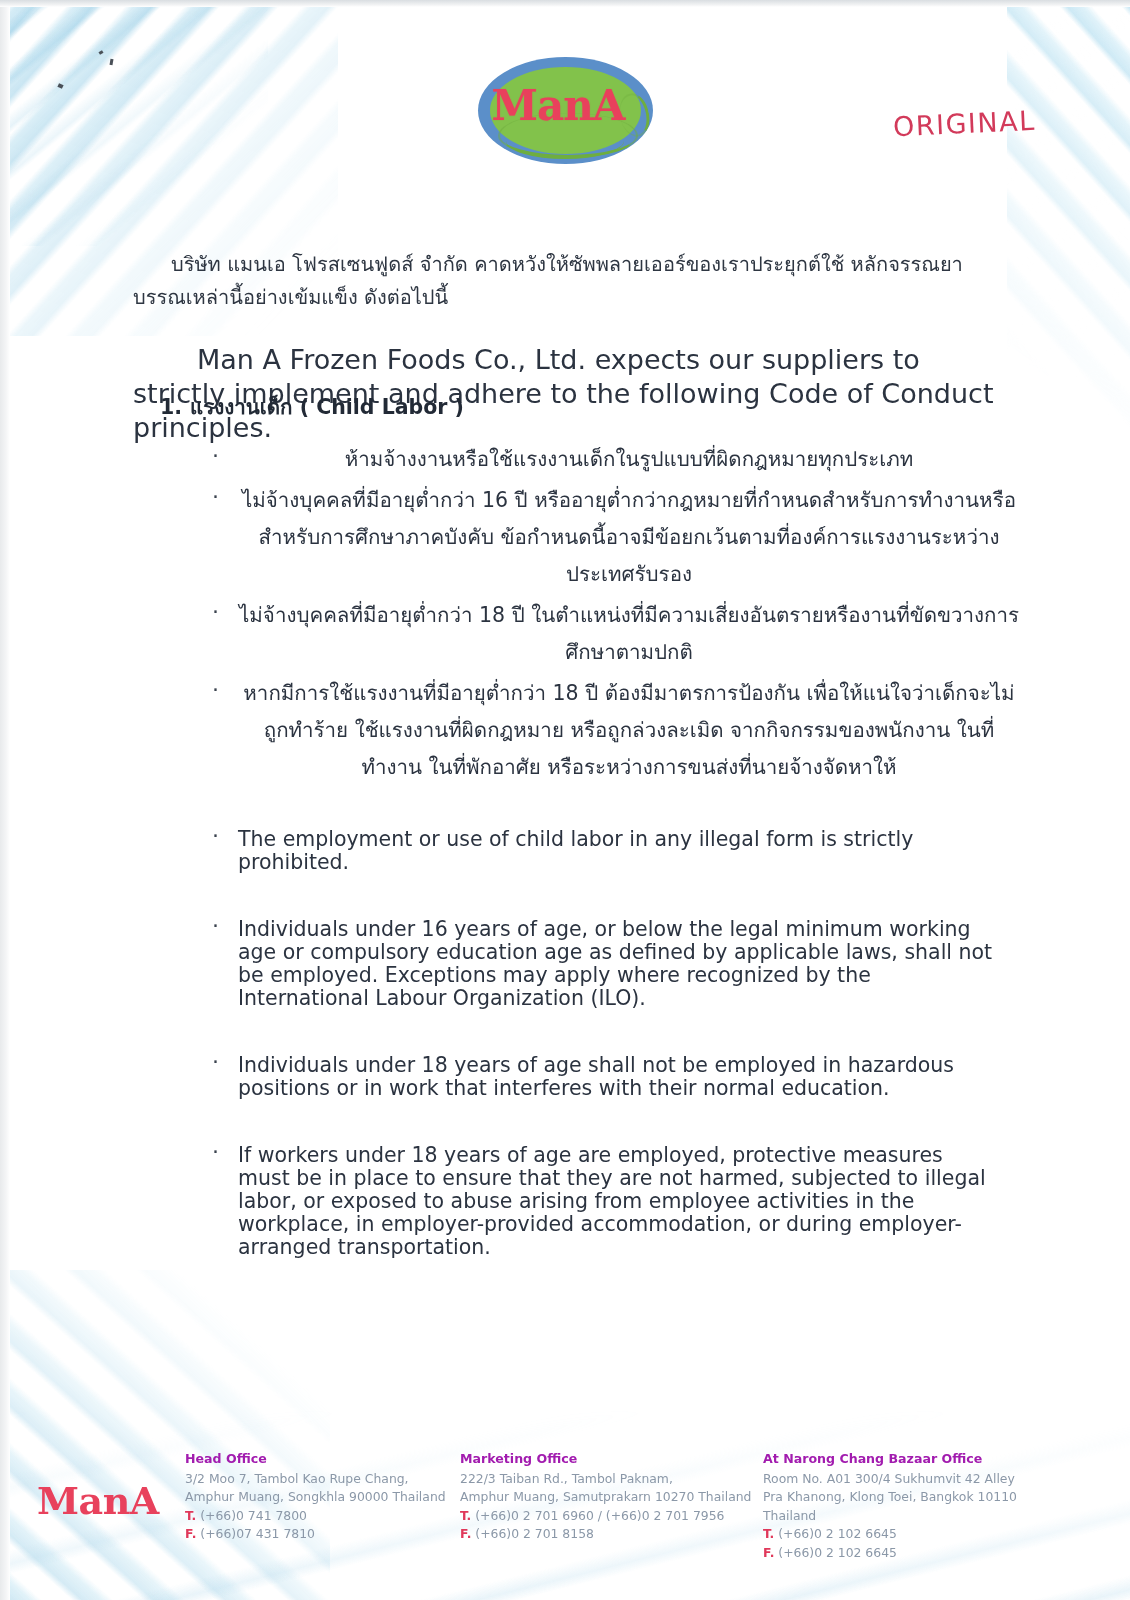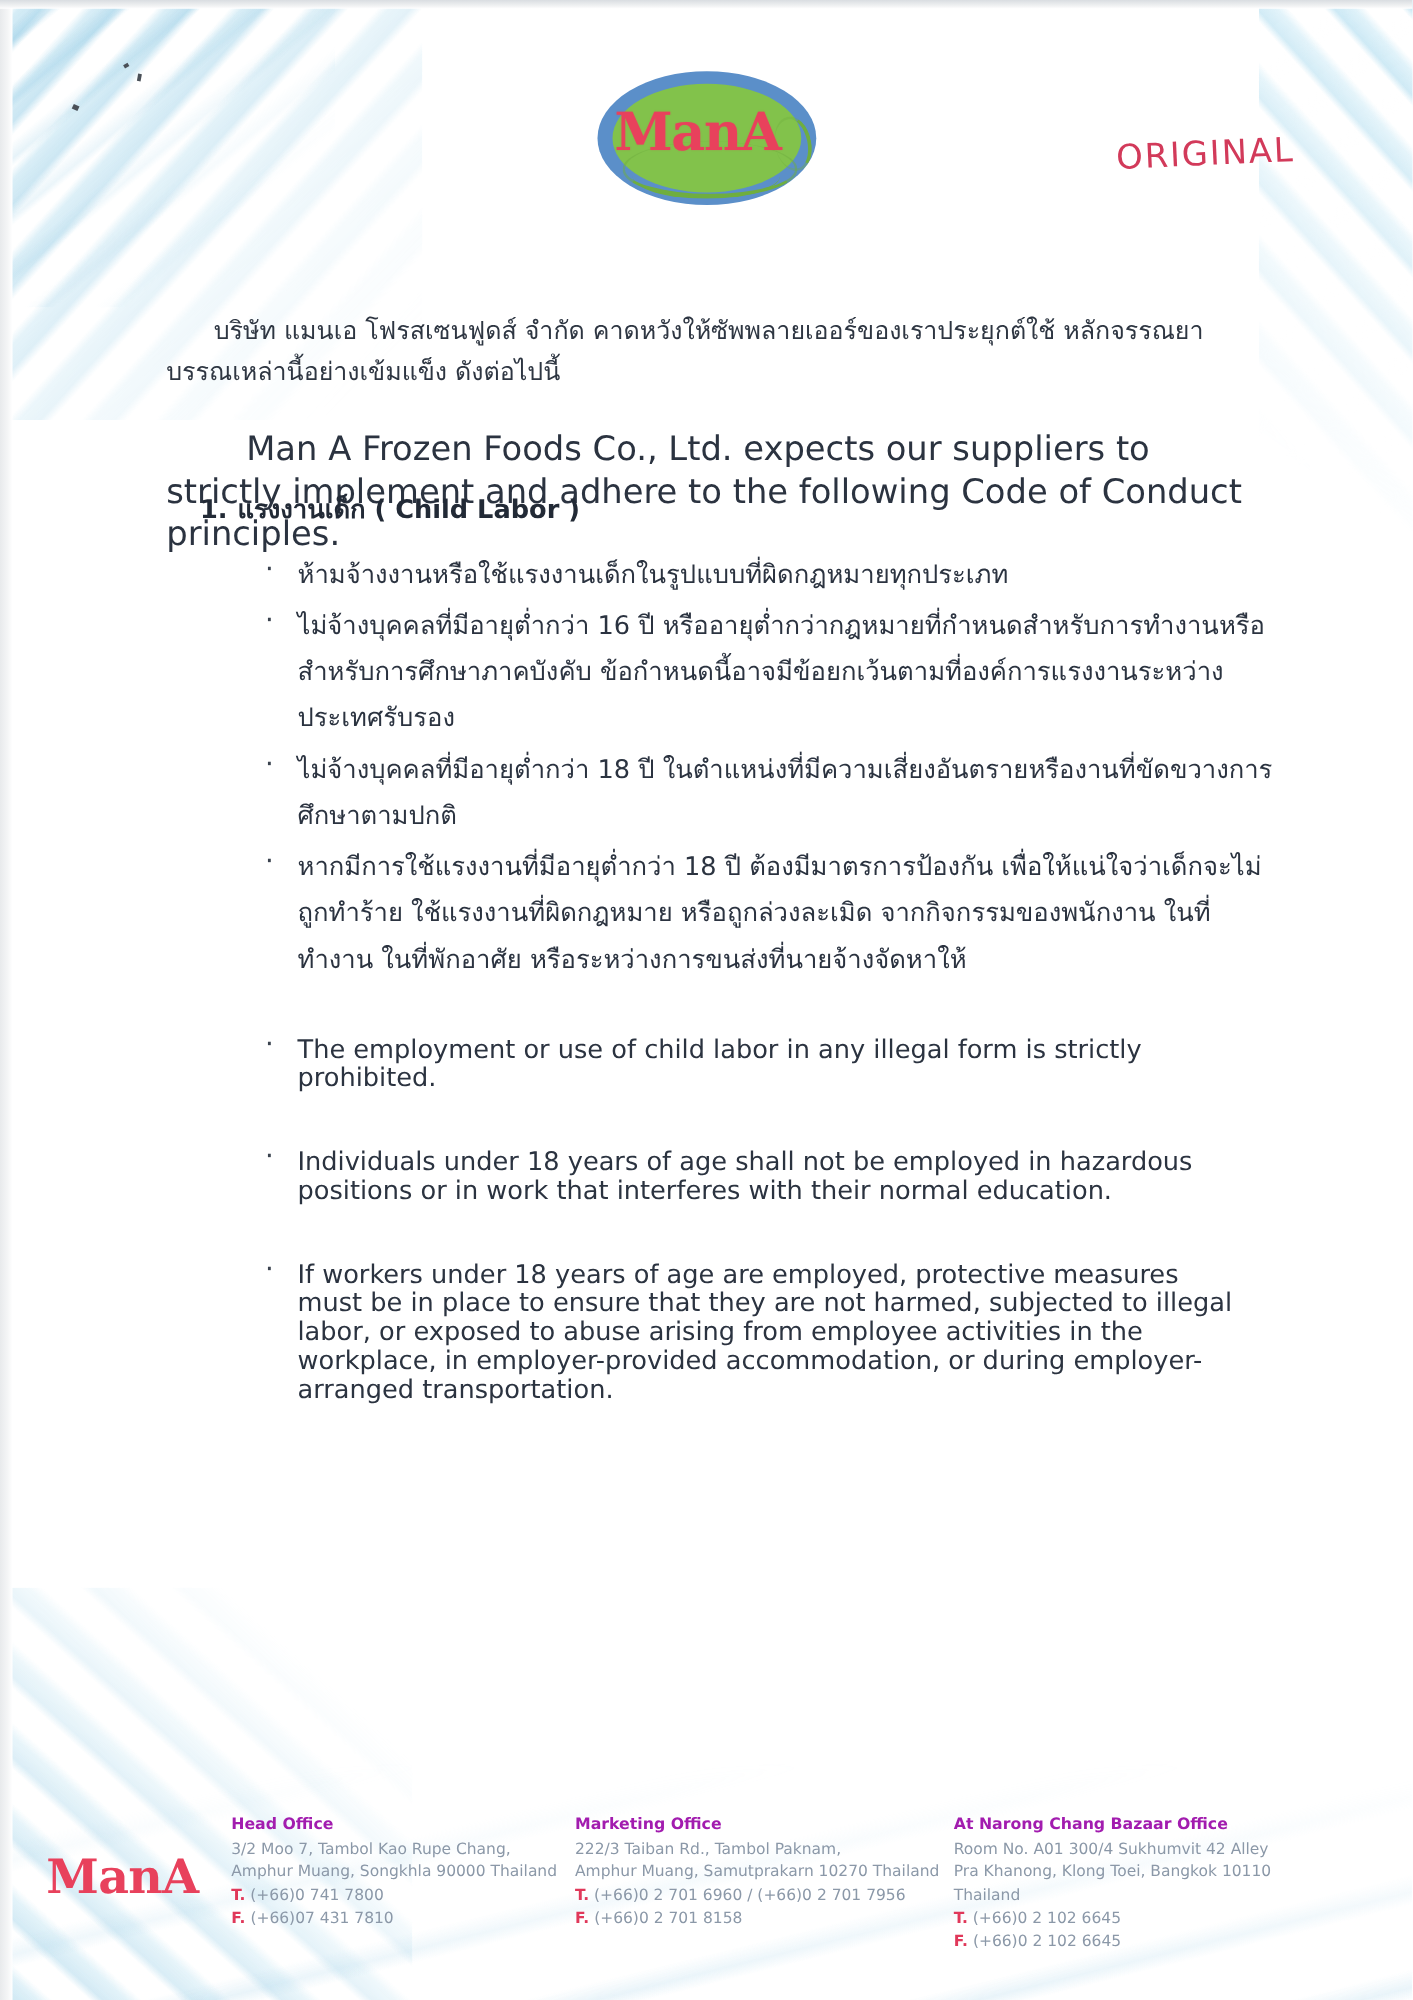--- a/index.html
+++ b/index.html
@@ -268,20 +268,21 @@
     color: #3a424e;
   }
   .thai-list {
     position: absolute;
     left: 204px; top: 441px;
     width: 816px;
   }
   .thai-list li {
     line-height: 37px;
     margin-bottom: 4px;
+    text-align: center;
   }
   .eng-list {
     position: absolute;
     left: 204px; top: 784px;
     width: 790px;
   }
   .eng-list li {
     line-height: 23px;
     margin-bottom: 1px;
     margin-top: 44px;
@@ -368,20 +369,21 @@
 
     <ul class="bullets thai-list">
       <li>ห้ามจ้างงานหรือใช้แรงงานเด็กในรูปแบบที่ผิดกฎหมายทุกประเภท</li>
       <li>ไม่จ้างบุคคลที่มีอายุต่ำกว่า 16 ปี หรืออายุต่ำกว่ากฎหมายที่กำหนดสำหรับการทำงานหรือสำหรับการศึกษาภาคบังคับ ข้อกำหนดนี้อาจมีข้อยกเว้นตามที่องค์การแรงงานระหว่างประเทศรับรอง</li>
       <li>ไม่จ้างบุคคลที่มีอายุต่ำกว่า 18 ปี ในตำแหน่งที่มีความเสี่ยงอันตรายหรืองานที่ขัดขวางการศึกษาตามปกติ</li>
       <li>หากมีการใช้แรงงานที่มีอายุต่ำกว่า 18 ปี  ต้องมีมาตรการป้องกัน เพื่อให้แน่ใจว่าเด็กจะไม่ถูกทำร้าย  ใช้แรงงานที่ผิดกฎหมาย หรือถูกล่วงละเมิด จากกิจกรรมของพนักงาน ในที่ทำงาน ในที่พักอาศัย หรือระหว่างการขนส่งที่นายจ้างจัดหาให้</li>
     </ul>
 
     <ul class="bullets eng-list">
       <li>The employment or use of child labor in any illegal form is strictly prohibited.</li>
+      <li>Individuals under 16 years of age, or below the legal minimum working age or compulsory education age as defined by applicable laws, shall not be employed. Exceptions may apply where recognized by the International Labour Organization (ILO).</li>
       <li>Individuals under 18 years of age shall not be employed in hazardous positions or in work that interferes with their normal education.</li>
       <li>If workers under 18 years of age are employed, protective measures must be in place to ensure that they are not harmed, subjected to illegal labor, or exposed to abuse arising from employee activities in the workplace, in employer-provided accommodation, or during employer-arranged transportation.</li>
     </ul>
 
   </div>
 
   <div class="footer">
     <div class="footer-logo">ManA</div>
 
     <div class="office office-1">

